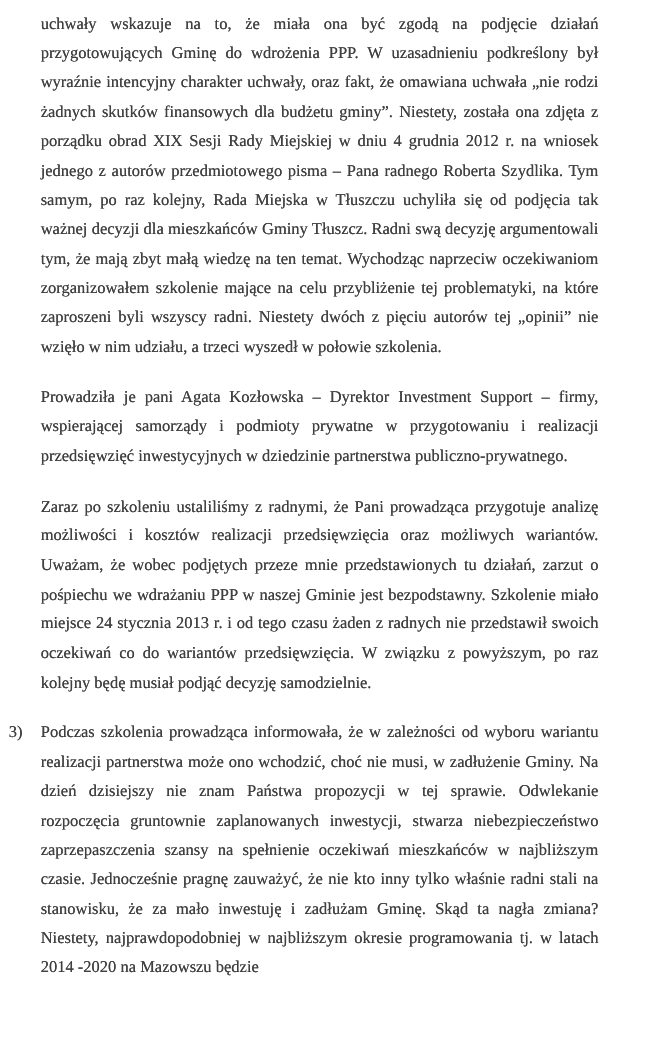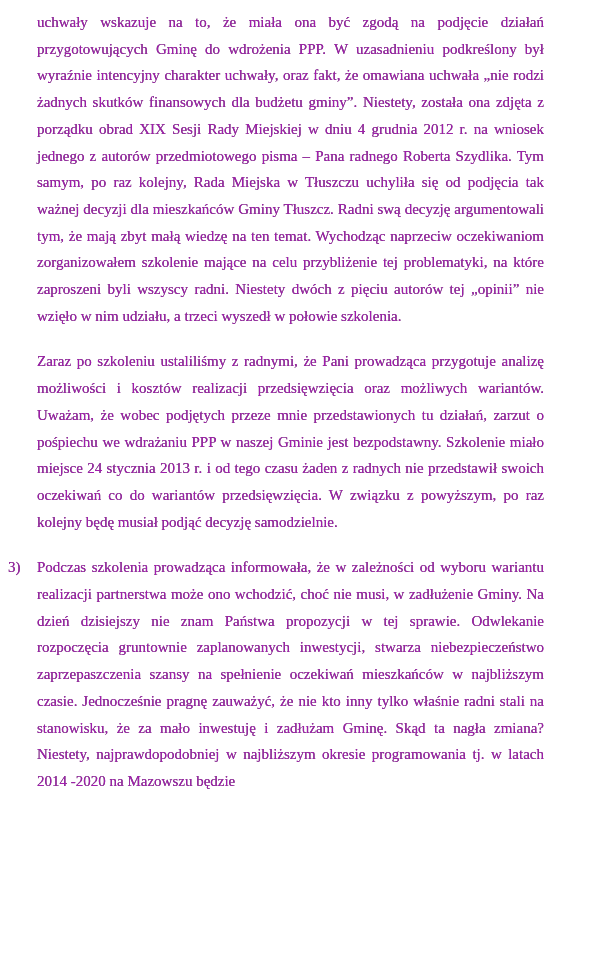--- a/index.html
+++ b/index.html
@@ -9,21 +9,21 @@
   }
   .page {
     box-sizing: border-box;
     width: 600px;
     min-height: 955px;
     background: #ffffff;
     padding: 9px 56px 12px 37px;
     font-family: "Liberation Serif", "DejaVu Serif", serif;
     font-size: 15px;
     line-height: 26.7px;
-    color: #a21caf;
+    color: #404040;
     text-align: justify;
     
     text-shadow: 0 0 0.45px rgba(20,20,20,0.75);
   }
   .page p {
     margin: 0 0 19px 0;
   }
   .page p:last-child {
     margin-bottom: 0;
   }
@@ -36,20 +36,21 @@
     top: 0;
     white-space: nowrap;
   }
 </style>
 </head>
 <body>
 
 <div class="page">
   <p>uchwały wskazuje na to, że miała ona być zgodą na podjęcie działań przygotowujących Gminę do wdrożenia PPP. W uzasadnieniu podkreślony był wyraźnie intencyjny charakter uchwały, oraz fakt, że omawiana uchwała „nie rodzi żadnych skutków finansowych dla budżetu gminy”. Niestety, została ona zdjęta z porządku obrad XIX Sesji Rady Miejskiej w dniu 4 grudnia 2012 r. na wniosek jednego z autorów przedmiotowego pisma – Pana radnego Roberta Szydlika. Tym samym, po raz kolejny, Rada Miejska w Tłuszczu uchyliła się od podjęcia tak ważnej decyzji dla mieszkańców Gminy Tłuszcz. Radni swą decyzję argumentowali tym, że mają zbyt małą wiedzę na ten temat. Wychodząc naprzeciw oczekiwaniom zorganizowałem szkolenie mające na celu przybliżenie tej problematyki, na które zaproszeni byli wszyscy radni. Niestety dwóch z pięciu autorów tej „opinii” nie wzięło w nim udziału, a trzeci wyszedł w połowie szkolenia.</p>
 
+  <p>Prowadziła je pani Agata Kozłowska – Dyrektor Investment Support – firmy, wspierającej samorządy i podmioty prywatne w przygotowaniu i realizacji przedsięwzięć inwestycyjnych w dziedzinie partnerstwa publiczno-prywatnego.</p>
 
 
   <p>Zaraz po szkoleniu ustaliliśmy z radnymi, że Pani prowadząca przygotuje analizę możliwości i kosztów realizacji przedsięwzięcia oraz możliwych wariantów. Uważam, że wobec podjętych przeze mnie przedstawionych tu działań, zarzut o pośpiechu we wdrażaniu PPP w naszej Gminie jest bezpodstawny. Szkolenie miało miejsce 24 stycznia 2013 r. i od tego czasu żaden z radnych nie przedstawił swoich oczekiwań co do wariantów przedsięwzięcia. W związku z powyższym, po raz kolejny będę musiał podjąć decyzję samodzielnie.</p>
 
   <p class="numbered">
     <span class="marker">3)</span><span>Podczas szkolenia prowadząca informowała, że w zależności od wyboru wariantu realizacji partnerstwa może ono wchodzić, choć nie musi, w zadłużenie Gminy. Na dzień dzisiejszy nie znam Państwa propozycji w tej sprawie. Odwlekanie rozpoczęcia gruntownie zaplanowanych inwestycji, stwarza niebezpieczeństwo zaprzepaszczenia szansy na spełnienie oczekiwań mieszkańców w najbliższym czasie. Jednocześnie pragnę zauważyć, że nie kto inny tylko właśnie radni stali na stanowisku, że za mało inwestuję i zadłużam Gminę. Skąd ta nagła zmiana? Niestety, najprawdopodobniej w najbliższym okresie programowania tj. w latach 2014 -2020 na Mazowszu będzie</span>
   </p>
 </div>
 
 </body></html>

